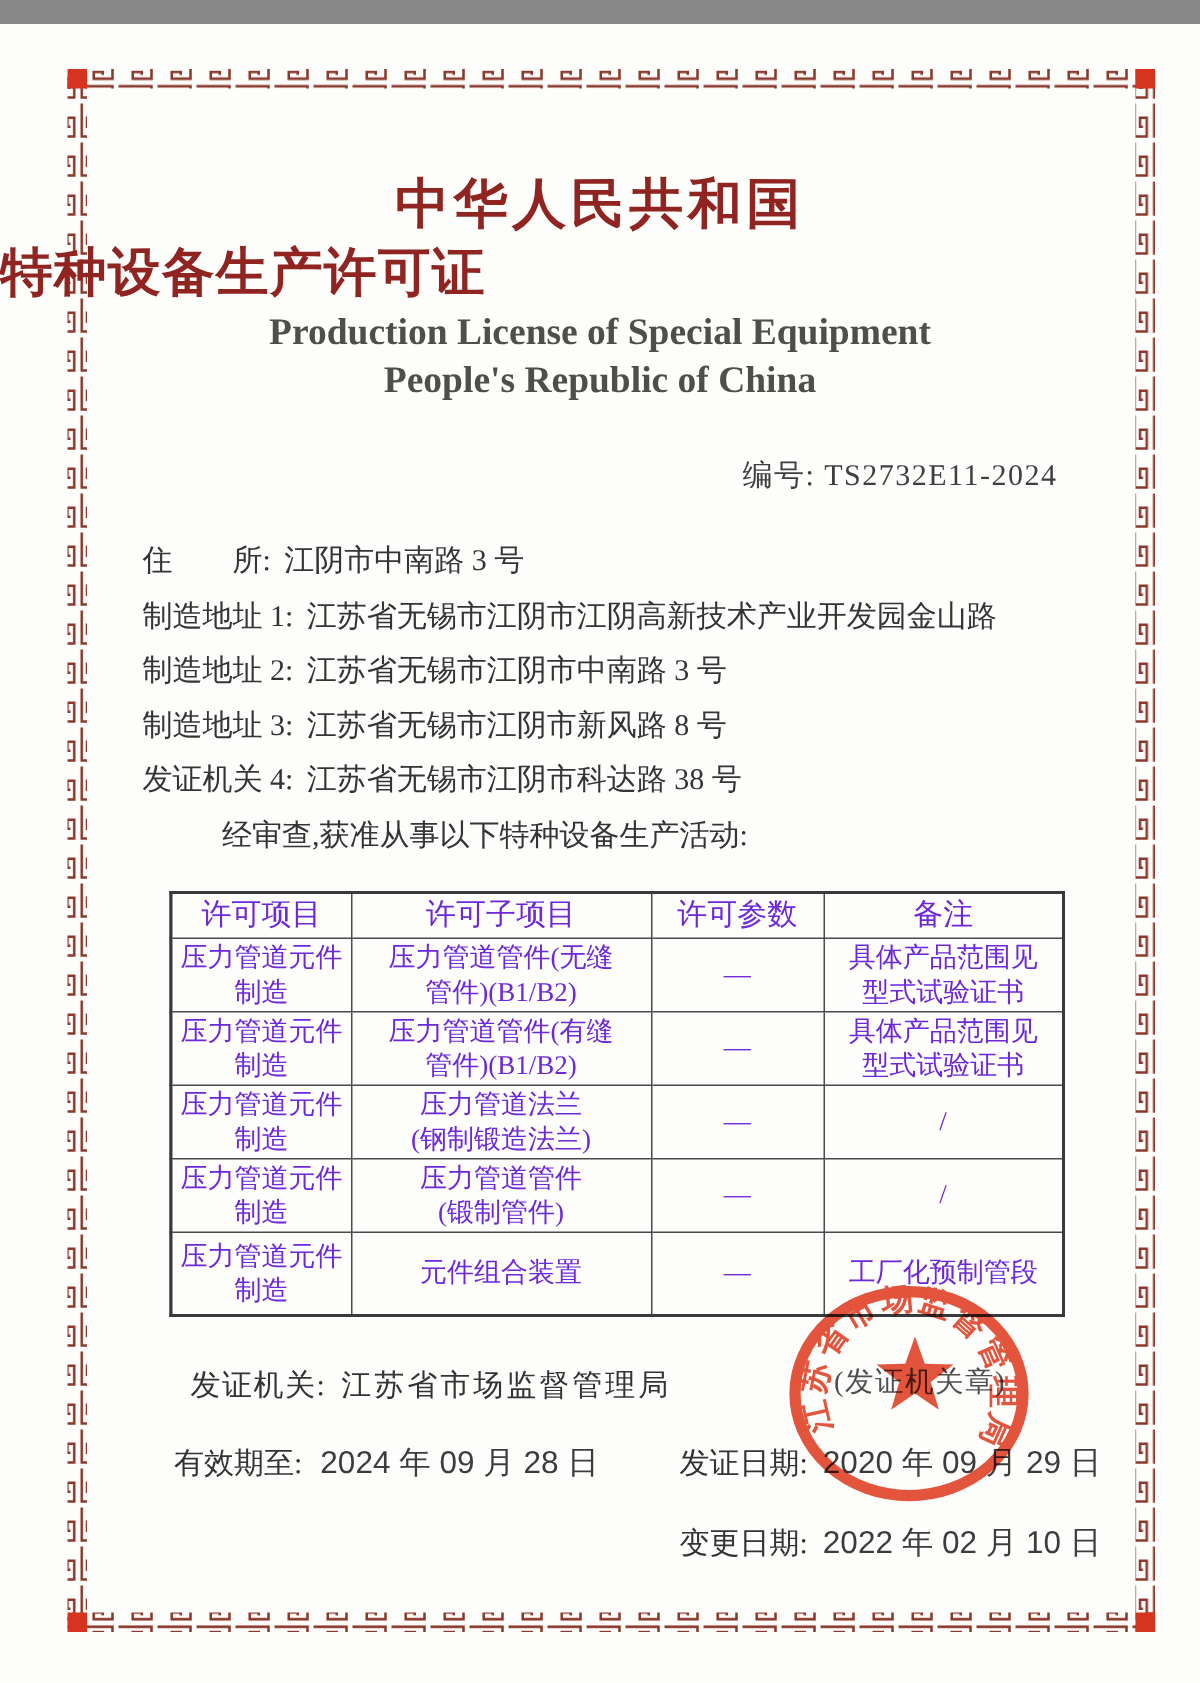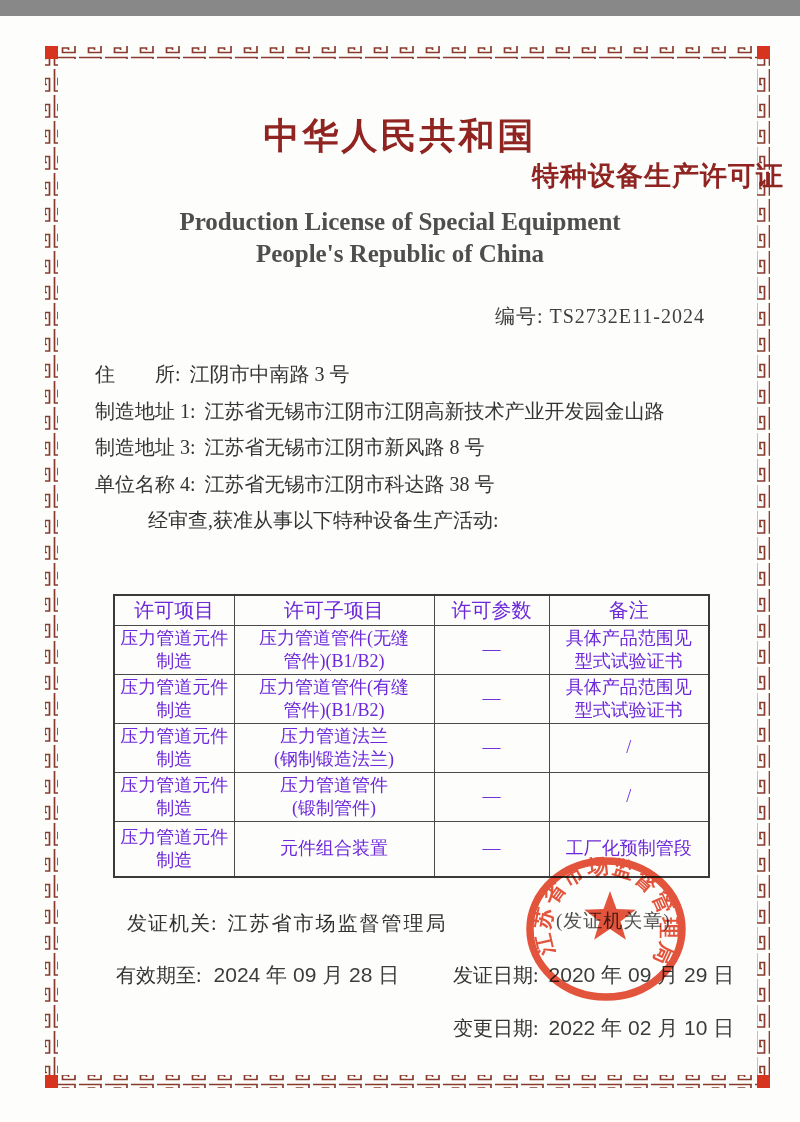--- a/index.html
+++ b/index.html
@@ -24,22 +24,22 @@
   .border-svg{position:absolute;left:0;top:0;width:800px;height:1122px;}
   .meander{stroke:var(--border-red);stroke-width:1.7;fill:none;}
   .corner{fill:var(--corner-red);}
   .abs{position:absolute;}
   .title-cn1{
     left:0;right:0;top:96px;text-align:center;
     font-size:36px;font-weight:bold;letter-spacing:3px;
     color:var(--title-red);
   }
   .title-cn2{
-    left:0;right:16px;top:142px;text-align:right;
-    font-size:27px;font-weight:bold;letter-spacing:1px;
+    left:0;right:16px;top:142px;text-align:left;
+    font-size:35px;font-weight:bold;letter-spacing:1px;
     color:var(--title-red);
   }
   .title-en{
     left:0;right:0;text-align:center;
     font-size:25px;font-weight:bold;
     color:var(--en-gray);
   }
   .title-en1{top:192px;}
   .title-en2{top:224px;}
   .license-no{
@@ -137,24 +137,27 @@
   </div>
 
   <div class="abs info">
     <div class="info-line">
       <span>住　　所:</span><span class="info-value">江阴市中南路 3 号</span>
     </div>
     <div class="info-line">
       <span>制造地址 1:</span><span class="info-value">江苏省无锡市江阴市江阴高新技术产业开发园金山路</span>
     </div>
     <div class="info-line">
+      <span>制造地址 2:</span><span class="info-value">江苏省无锡市江阴市中南路 3 号</span>
+    </div>
+    <div class="info-line">
       <span>制造地址 3:</span><span class="info-value">江苏省无锡市江阴市新风路 8 号</span>
     </div>
     <div class="info-line">
-      <span>单位名称 4:</span><span class="info-value">江苏省无锡市江阴市科达路 38 号</span>
+      <span>发证机关 4:</span><span class="info-value">江苏省无锡市江阴市科达路 38 号</span>
     </div>
     <div class="info-line review-line">经审查,获准从事以下特种设备生产活动:</div>
   </div>
 
   <table class="lic">
     <colgroup>
         <col style="width:120px">
         <col style="width:200px">
         <col style="width:115px">
         <col style="width:160px">

